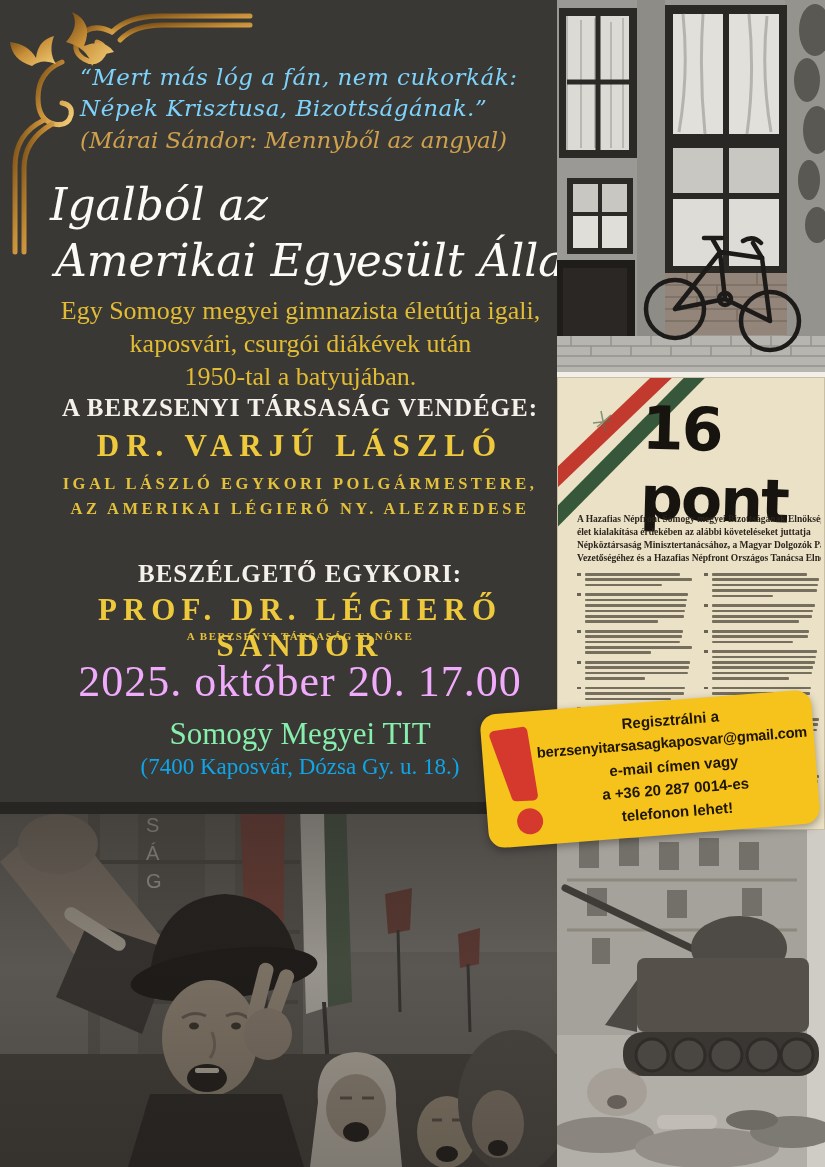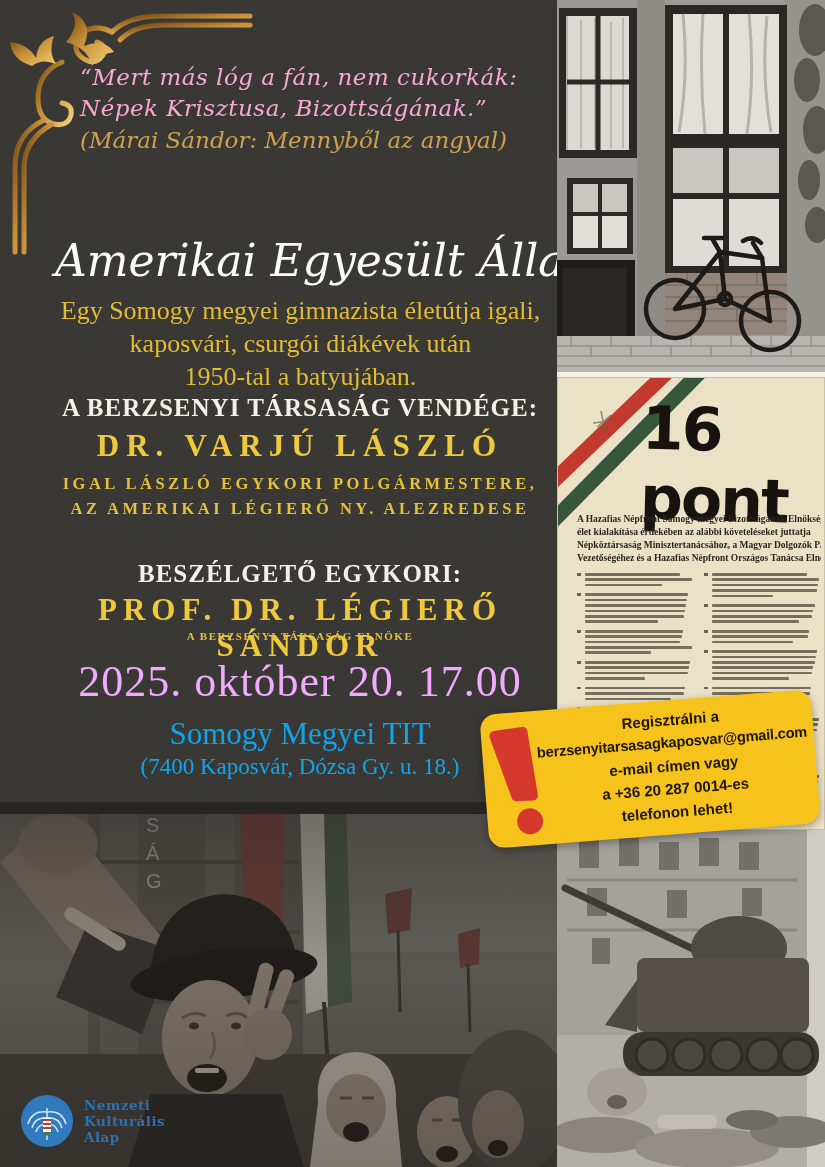--- a/index.html
+++ b/index.html
@@ -3,21 +3,21 @@
 <meta charset="utf-8">
 <style>
   html,body{margin:0;padding:0;background:#222;}
   .poster{
     position:relative;width:825px;height:1167px;margin:0 auto;
     background:#3a3835;overflow:hidden;
     font-family:"Liberation Serif",serif;
   }
   
   .quote{position:absolute;left:80px;top:62px;width:460px;
-    font:italic 23px/31px "DejaVu Serif",serif;color:#f9a8d4;letter-spacing:.5px;}
+    font:italic 23px/31px "DejaVu Serif",serif;color:#7dd3fc;letter-spacing:.5px;}
   .attribution{position:absolute;left:80px;top:126px;width:460px;
     font:italic 23px/28px "DejaVu Serif",serif;color:#cfa14d;}
   .title-line1{position:absolute;left:50px;top:180px;
     font:italic 44px/50px "DejaVu Serif",serif;color:#fbfaf7;}
   .title-line2{position:absolute;left:55px;top:236px;
     font:italic 44px/50px "DejaVu Serif",serif;color:#fbfaf7;}
   .subtitle{position:absolute;left:22px;top:294px;width:557px;text-align:center;
     font:26px/33px "Liberation Serif",serif;color:#e2bc32;}
   .sec-heading{position:absolute;left:20px;width:560px;text-align:center;
     font-weight:bold;font-size:25px;color:#f4f1ea;letter-spacing:1px;
@@ -29,21 +29,21 @@
     font-weight:bold;font-size:16.5px;color:#e4c13a;letter-spacing:3.5px;}
   .role1{top:474px;} .role2{top:499px;}
   .partner-heading{top:560px;}
   .partner-name{position:absolute;left:20px;top:592px;width:560px;text-align:center;
     font-weight:bold;font-size:31px;color:#eec93c;letter-spacing:6px;}
   .partner-role{position:absolute;left:20px;top:630px;width:560px;text-align:center;
     font-weight:bold;font-size:11px;color:#e4c13a;letter-spacing:1.5px;}
   .event-date{position:absolute;left:20px;top:656px;width:560px;text-align:center;
     font:44px/52px "Liberation Serif",serif;color:#f0abfc;letter-spacing:1px;}
   .event-venue{position:absolute;left:20px;top:716px;width:560px;text-align:center;
-    font:31px/36px "Liberation Serif",serif;color:#0ea5e9;}
+    font:31px/36px "Liberation Serif",serif;color:#86efac;}
   .event-address{position:absolute;left:20px;top:753px;width:560px;text-align:center;
     font:23px/28px "Liberation Serif",serif;color:#0ea5e9;}
   
   .ornament{position:absolute;left:0;top:0;}
   
   .photo-building{position:absolute;left:557px;top:0;width:268px;height:372px;
     background:#9b9995;overflow:hidden;}
   .photo-gap{position:absolute;left:557px;top:372px;width:268px;height:5px;background:#f2efe9;}
   .doc16{position:absolute;left:557px;top:377px;width:268px;height:453px;
     background:#ebe1c6;overflow:hidden;}
@@ -109,20 +109,21 @@
       <path d="M30,40 q-20,-6 -22,-24 q18,2 26,16 q2,-18 18,-22 q-6,16 2,28 q-14,-6 -24,2 Z" transform="translate(2,26)"></path>
     </g>
   </svg>
 
   <div class="quote">
     <div>“Mert más lóg a fán, nem cukorkák:</div>
     <div>Népek Krisztusa, Bizottságának.”</div>
   </div>
   <div class="attribution">(Márai Sándor: Mennyből az angyal)</div>
 
+  <div class="title-line1">Igalból az</div>
   <div class="title-line2">Amerikai Egyesült Államokba</div>
 
   <div class="subtitle">
     <div>Egy Somogy megyei gimnazista életútja igali,</div>
     <div>kaposvári, csurgói diákévek után</div>
     <div>1950-tal a batyujában.</div>
   </div>
 
   <div class="sec-heading guest-heading">A BERZSENYI TÁRSASÁG VENDÉGE:</div>
   <div class="guest-name">DR. VARJÚ LÁSZLÓ</div>
@@ -433,35 +434,14 @@
     </svg>
     <div class="callout-text">
       <div>Regisztrálni a</div>
       <div class="l-email">berzsenyitarsasagkaposvar@gmail.com</div>
       <div>e-mail címen vagy</div>
       <div>a +36 20 287 0014-es</div>
       <div>telefonon lehet!</div>
     </div>
   </div>
 
-  <div class="nka">
-    <svg width="54" height="54" viewBox="0 0 54 54">
-      <circle cx="27" cy="27" r="26" fill="#3079bd"></circle>
-      <g stroke="#cfe3f4" stroke-width="1.6" fill="none">
-        <path d="M27,46 V14"></path>
-        <path d="M27,18 Q12,16 8,30 M27,18 Q42,16 46,30"></path>
-        <path d="M27,24 Q15,23 12,34 M27,24 Q39,23 42,34"></path>
-        <path d="M27,30 Q18,30 16,38 M27,30 Q36,30 38,38"></path>
-      </g>
-      <g>
-        <rect x="23" y="24" width="8" height="14" fill="#fff"></rect>
-        <path d="M23,26 h8 M23,30 h8 M23,34 h8" stroke="#c4382f" stroke-width="2"></path>
-        <path d="M23,38 h8 l-4,4 Z" fill="#3c7a3f"></path>
-      </g>
-    </svg>
-    <div class="nka-text">
-      <div>Nemzeti</div>
-      <div>Kulturális</div>
-      <div>Alap</div>
-    </div>
-  </div>
 
 </div>
 
 </body></html>

